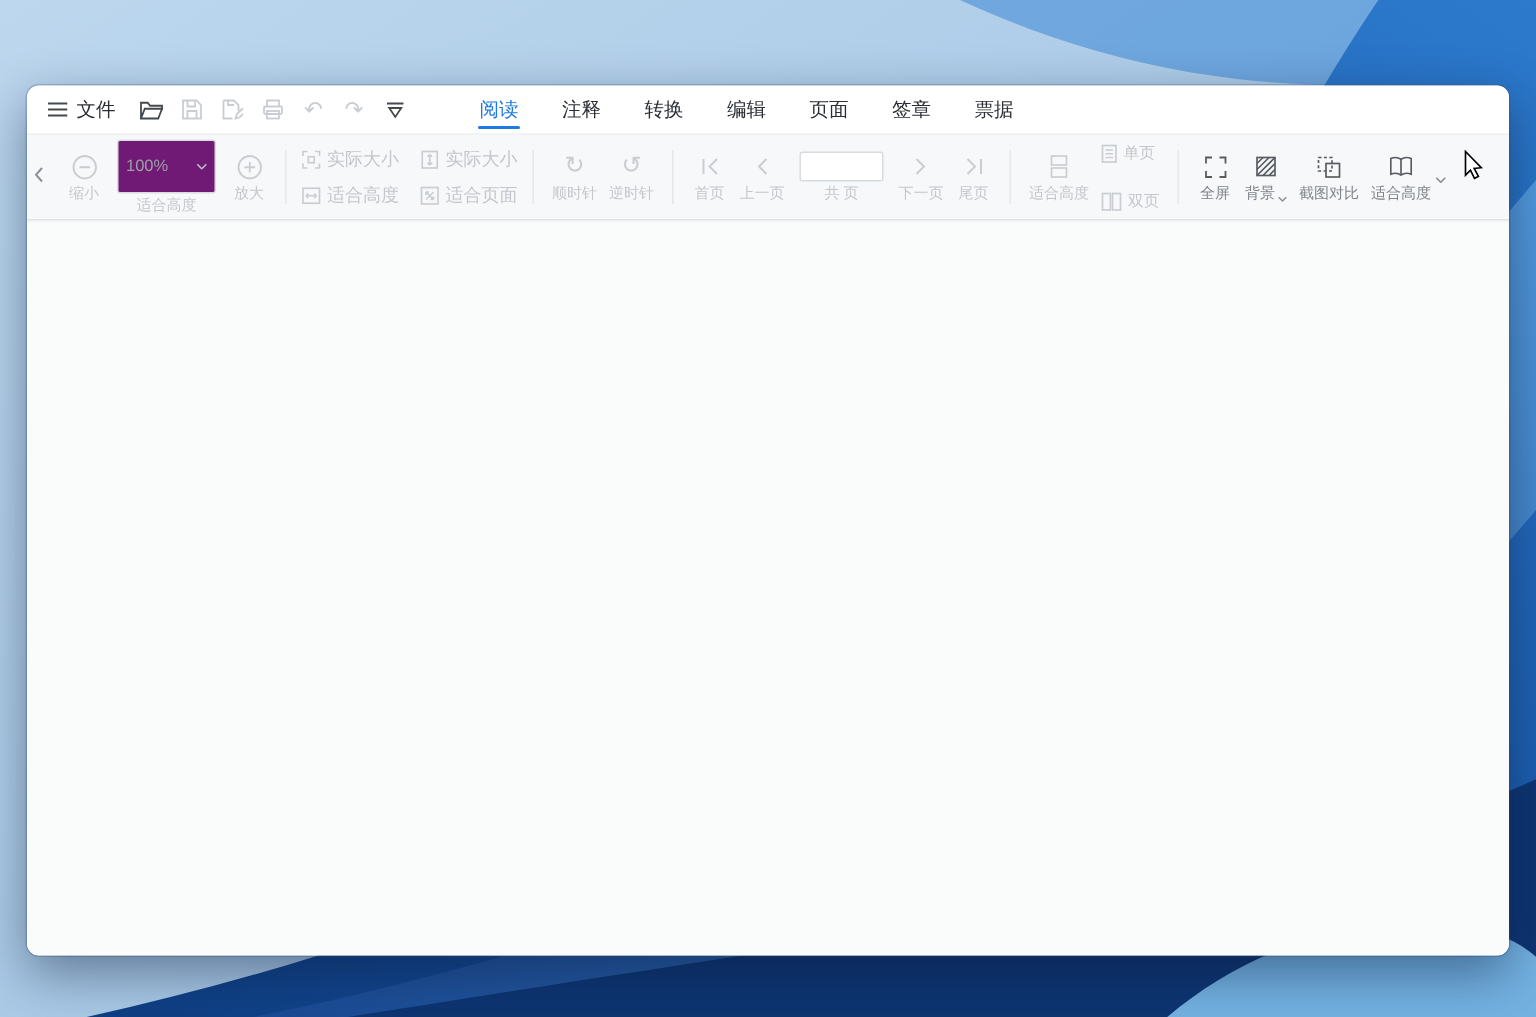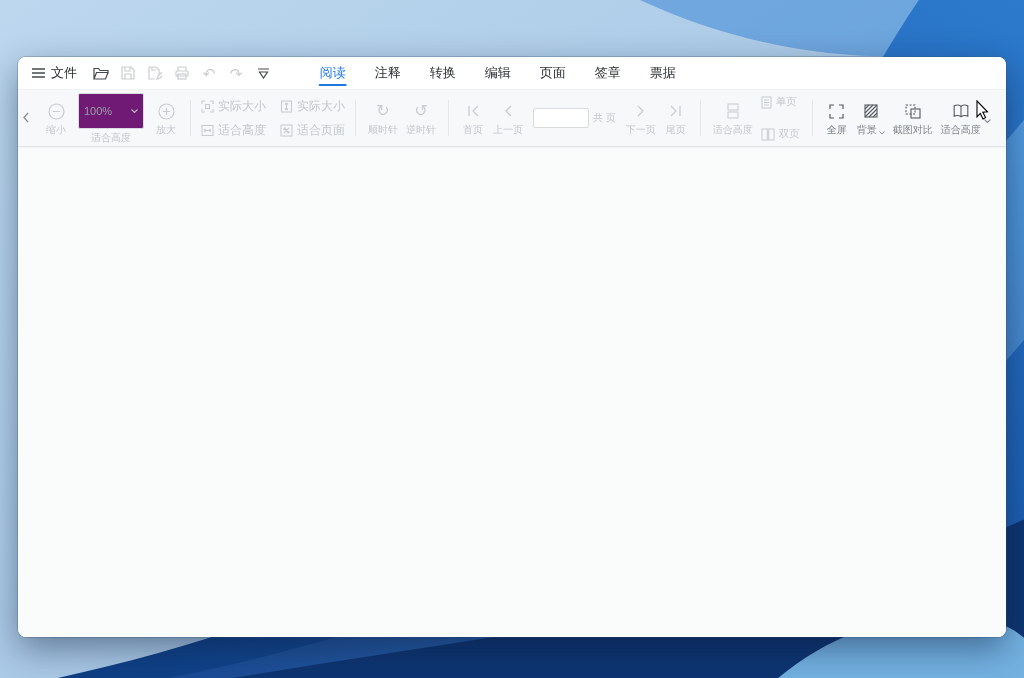--- a/index.html
+++ b/index.html
@@ -47,21 +47,21 @@
   .btn-big .ico{height:19px;display:flex;align-items:center;justify-content:center}
   .lbl{font-size:10px;color:#c3c7cc;white-space:nowrap;line-height:1}
   .lbl.en{color:#7f848b}
   .lblrow{display:flex;align-items:flex-end;gap:2px}
   .rot{font-size:16px;line-height:1;color:#c9cdd2}
   .zoom-wrap{display:flex;flex-direction:column;align-items:center;gap:4px;margin:0 6px}
   .zoom-combo{width:66px;height:36px;border:1px solid #d8dbdf;border-radius:2px;background:#701a75;display:flex;align-items:center;
     padding:0 5px;font-size:11px;color:#9aa0a6;justify-content:space-between}
   .fit-grid{display:grid;grid-template-columns:auto auto;gap:7px 14px;padding:0 2px}
   .fit-item{display:flex;align-items:center;gap:4px;font-size:12px;color:#c3c7cc}
-  .pagebox-wrap{display:flex;flex-direction:row;align-items:center;gap:4px;margin:0 6px}
+  .pagebox-wrap{display:flex;flex-direction:column;align-items:center;gap:4px;margin:0 6px}
   .page-input{width:56px;height:20px;border:1px solid #d8dbdf;border-radius:2px;background:#fff;outline:none;font-size:11px;color:#888;text-align:center}
   .stack2{display:flex;flex-direction:column;gap:18px;padding:0 4px}
   .mini-item{display:flex;align-items:center;gap:4px;font-size:10.5px;color:#c3c7cc}
   .side-caret{position:absolute;right:-6px;top:7px}
 
   .content{flex:1;background:#fafbfb;box-shadow:inset 0 2px 3px -2px rgba(0,0,0,.07)}
 
   .cursor{position:absolute;left:976px;top:100px;z-index:60}
 </style>
 </head>

